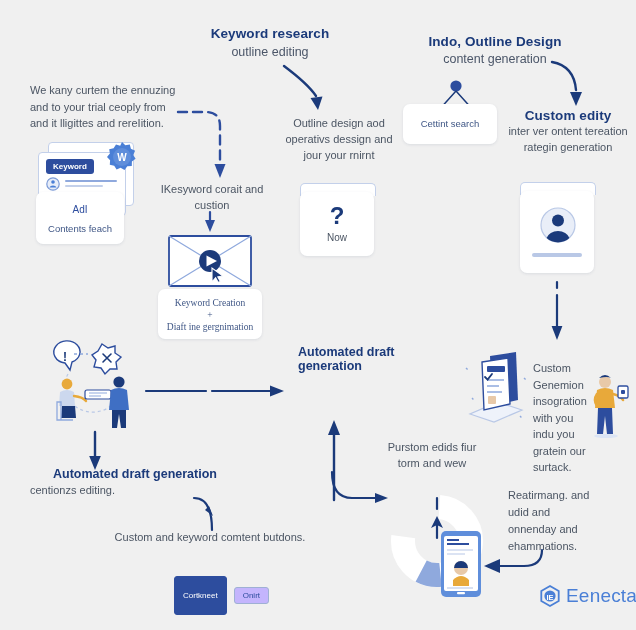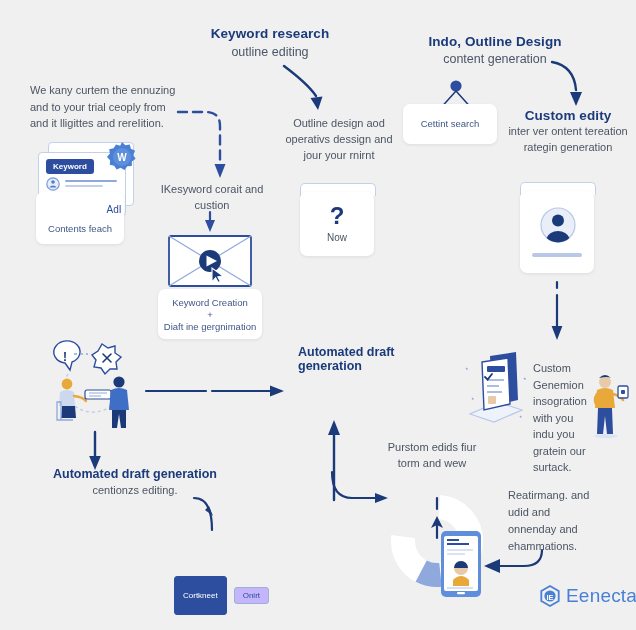--- a/index.html
+++ b/index.html
@@ -87,40 +87,40 @@
       <path d="M18,2 L21.3,5.2 L25.8,4.4 L26.9,8.8 L31.1,10.7 L29.2,14.9 L31.6,18.8
                L27.9,21.5 L27.8,26 L23.3,26.3 L20.5,29.9 L16.6,27.7 L12.6,29.6
                L10.2,25.8 L5.8,24.8 L6.1,20.3 L3,17 L5.9,13.6 L5.2,9.2 L9.6,8.3
                L12,4.5 L16.2,5.8 Z" fill="#4a7fd6"></path>
       <circle cx="18" cy="17" r="9" fill="#5f8edb"></circle>
       <text x="18" y="21" text-anchor="middle" font-size="10" font-weight="bold" fill="#ffffff" font-family="Liberation Sans, sans-serif">W</text>
     </svg>
   </div>
 
   <div class="abs card" style="left:36px;top:192px;width:88px;height:52px;">
-    <div class="abs card-lbl" style="left:0;top:10px;width:88px;font-size:10px;color:#2d4d9e;margin-left:34px;">AdI</div>
+    <div class="abs card-lbl" style="left:0;top:10px;width:88px;font-size:10px;color:#2d4d9e;">AdI</div>
     <div class="abs card-lbl" style="left:0;top:30px;width:88px;">Contents feach</div>
   </div>
 
   <div class="abs body-text ctr" style="left:150px;top:182px;width:124px;">IKesyword corait and custion</div>
 
   <svg class="abs" style="left:203px;top:212px;" width="14" height="22" viewBox="0 0 14 22">
     <path d="M7,0 V12" stroke="#2d4d9e" stroke-width="2.2" stroke-linecap="round"></path>
     <path d="M7,20 L2,8 L12,8 Z" fill="#2d4d9e"></path>
   </svg>
 
   <svg class="abs" style="left:168px;top:235px;" width="84" height="52" viewBox="0 0 84 52">
     <rect x="1" y="1" width="82" height="50" rx="2" fill="#ffffff" stroke="#2d4d9e" stroke-width="1.8"></rect>
     <path d="M1,1 L83,51 M83,1 L1,51" stroke="#8fa9dd" stroke-width="1.2" fill="none"></path>
     <circle cx="42" cy="26" r="11" fill="#1b3a7a"></circle>
     <path d="M38.5,20.5 L49,26 L38.5,31.5 Z" fill="#ffffff"></path>
     <path d="M44,33 L44,47 L47.6,42.8 L50.2,47.6 L52.4,46.4 L49.8,41.8 L55,41 Z" fill="#1b3a7a" stroke="#ffffff" stroke-width="1.1"></path>
   </svg>
 
-  <div class="abs card" style="left:158px;top:289px;width:104px;height:50px;">
+  <div class="abs card" style="left:158px;top:289px;width:104px;height:50px;font-family:Liberation Serif, serif;">
     <div class="abs card-lbl" style="left:0;top:7px;width:104px;">Keyword Creation</div>
     <div class="abs card-lbl" style="left:0;top:19px;width:104px;">+</div>
     <div class="abs card-lbl" style="left:0;top:31px;width:104px;">Diaft ine gergnimation</div>
   </div>
 
   <svg class="abs" style="left:282px;top:62px;" width="80" height="52" viewBox="0 0 80 52">
     <path d="M2,4 Q26,22 34,34" fill="none" stroke="#1b3a7a" stroke-width="2.4" stroke-linecap="round"></path>
     <path d="M36,48 L28.5,36 L40.5,34.5 Z" fill="#1b3a7a"></path>
   </svg>
 
@@ -221,27 +221,28 @@
     <path d="M9,18 q8,-4 16,0 l2,18 h-20 Z" fill="#e8a93a"></path>
     <path d="M10,36 h14 l1,26 h-6 l-2,-18 l-2,18 h-6 Z" fill="#2d4d9e"></path>
     <path d="M25,22 q8,2 10,6" stroke="#e8a93a" stroke-width="2.6" fill="none" stroke-linecap="round"></path>
     <path d="M9,22 q-4,6 0,12" stroke="#e8a93a" stroke-width="2.6" fill="none" stroke-linecap="round"></path>
     <rect x="30" y="14" width="10" height="12" rx="1.6" fill="#ffffff" stroke="#2d4d9e" stroke-width="1.3"></rect>
     <rect x="33" y="18" width="4" height="4" rx="1" fill="#2d4d9e"></rect>
     <ellipse cx="18" cy="64" rx="12" ry="2" fill="#dbe4f5"></ellipse>
   </svg>
 
   <div class="abs" style="left:30px;top:467px;width:210px;font-weight:bold;font-size:12.5px;color:#1b3a7a;text-align:center;">Automated draft generation</div>
-  <div class="abs" style="left:30px;top:484px;width:210px;font-size:11px;color:#4b5563;text-align:center;">centionzs editing.</div>
+  <div class="abs" style="left:30px;top:484px;width:210px;font-size:11px;color:#4b5563;">centionzs editing.</div>
 
   <svg class="abs" style="left:192px;top:494px;" width="34" height="40" viewBox="0 0 34 40">
     <path d="M2,4 Q20,4 20,36" fill="none" stroke="#1b3a7a" stroke-width="2.2" stroke-linecap="round"></path>
     <path d="M13,16 L21,22 L17,12" fill="#1b3a7a"></path>
   </svg>
 
+  <div class="abs" style="left:110px;top:529px;width:200px;font-size:11px;color:#4b5563;text-align:center;line-height:1.5;">Custom and keyword comtent butdons.</div>
 
   <div class="abs btn-row" style="left:174px;top:576px;">
     <div class="btn-primary">Cortkneet</div>
     <div class="btn-ghost">Onirt</div>
   </div>
 
   <svg class="abs" style="left:326px;top:390px;" width="16" height="110" viewBox="0 0 16 110">
     <path d="M8,110 V42" stroke="#1b3a7a" stroke-width="2.4" stroke-linecap="round"></path>
     <path d="M8,30 L2,45 L14,45 Z" fill="#1b3a7a"></path>
   </svg>

